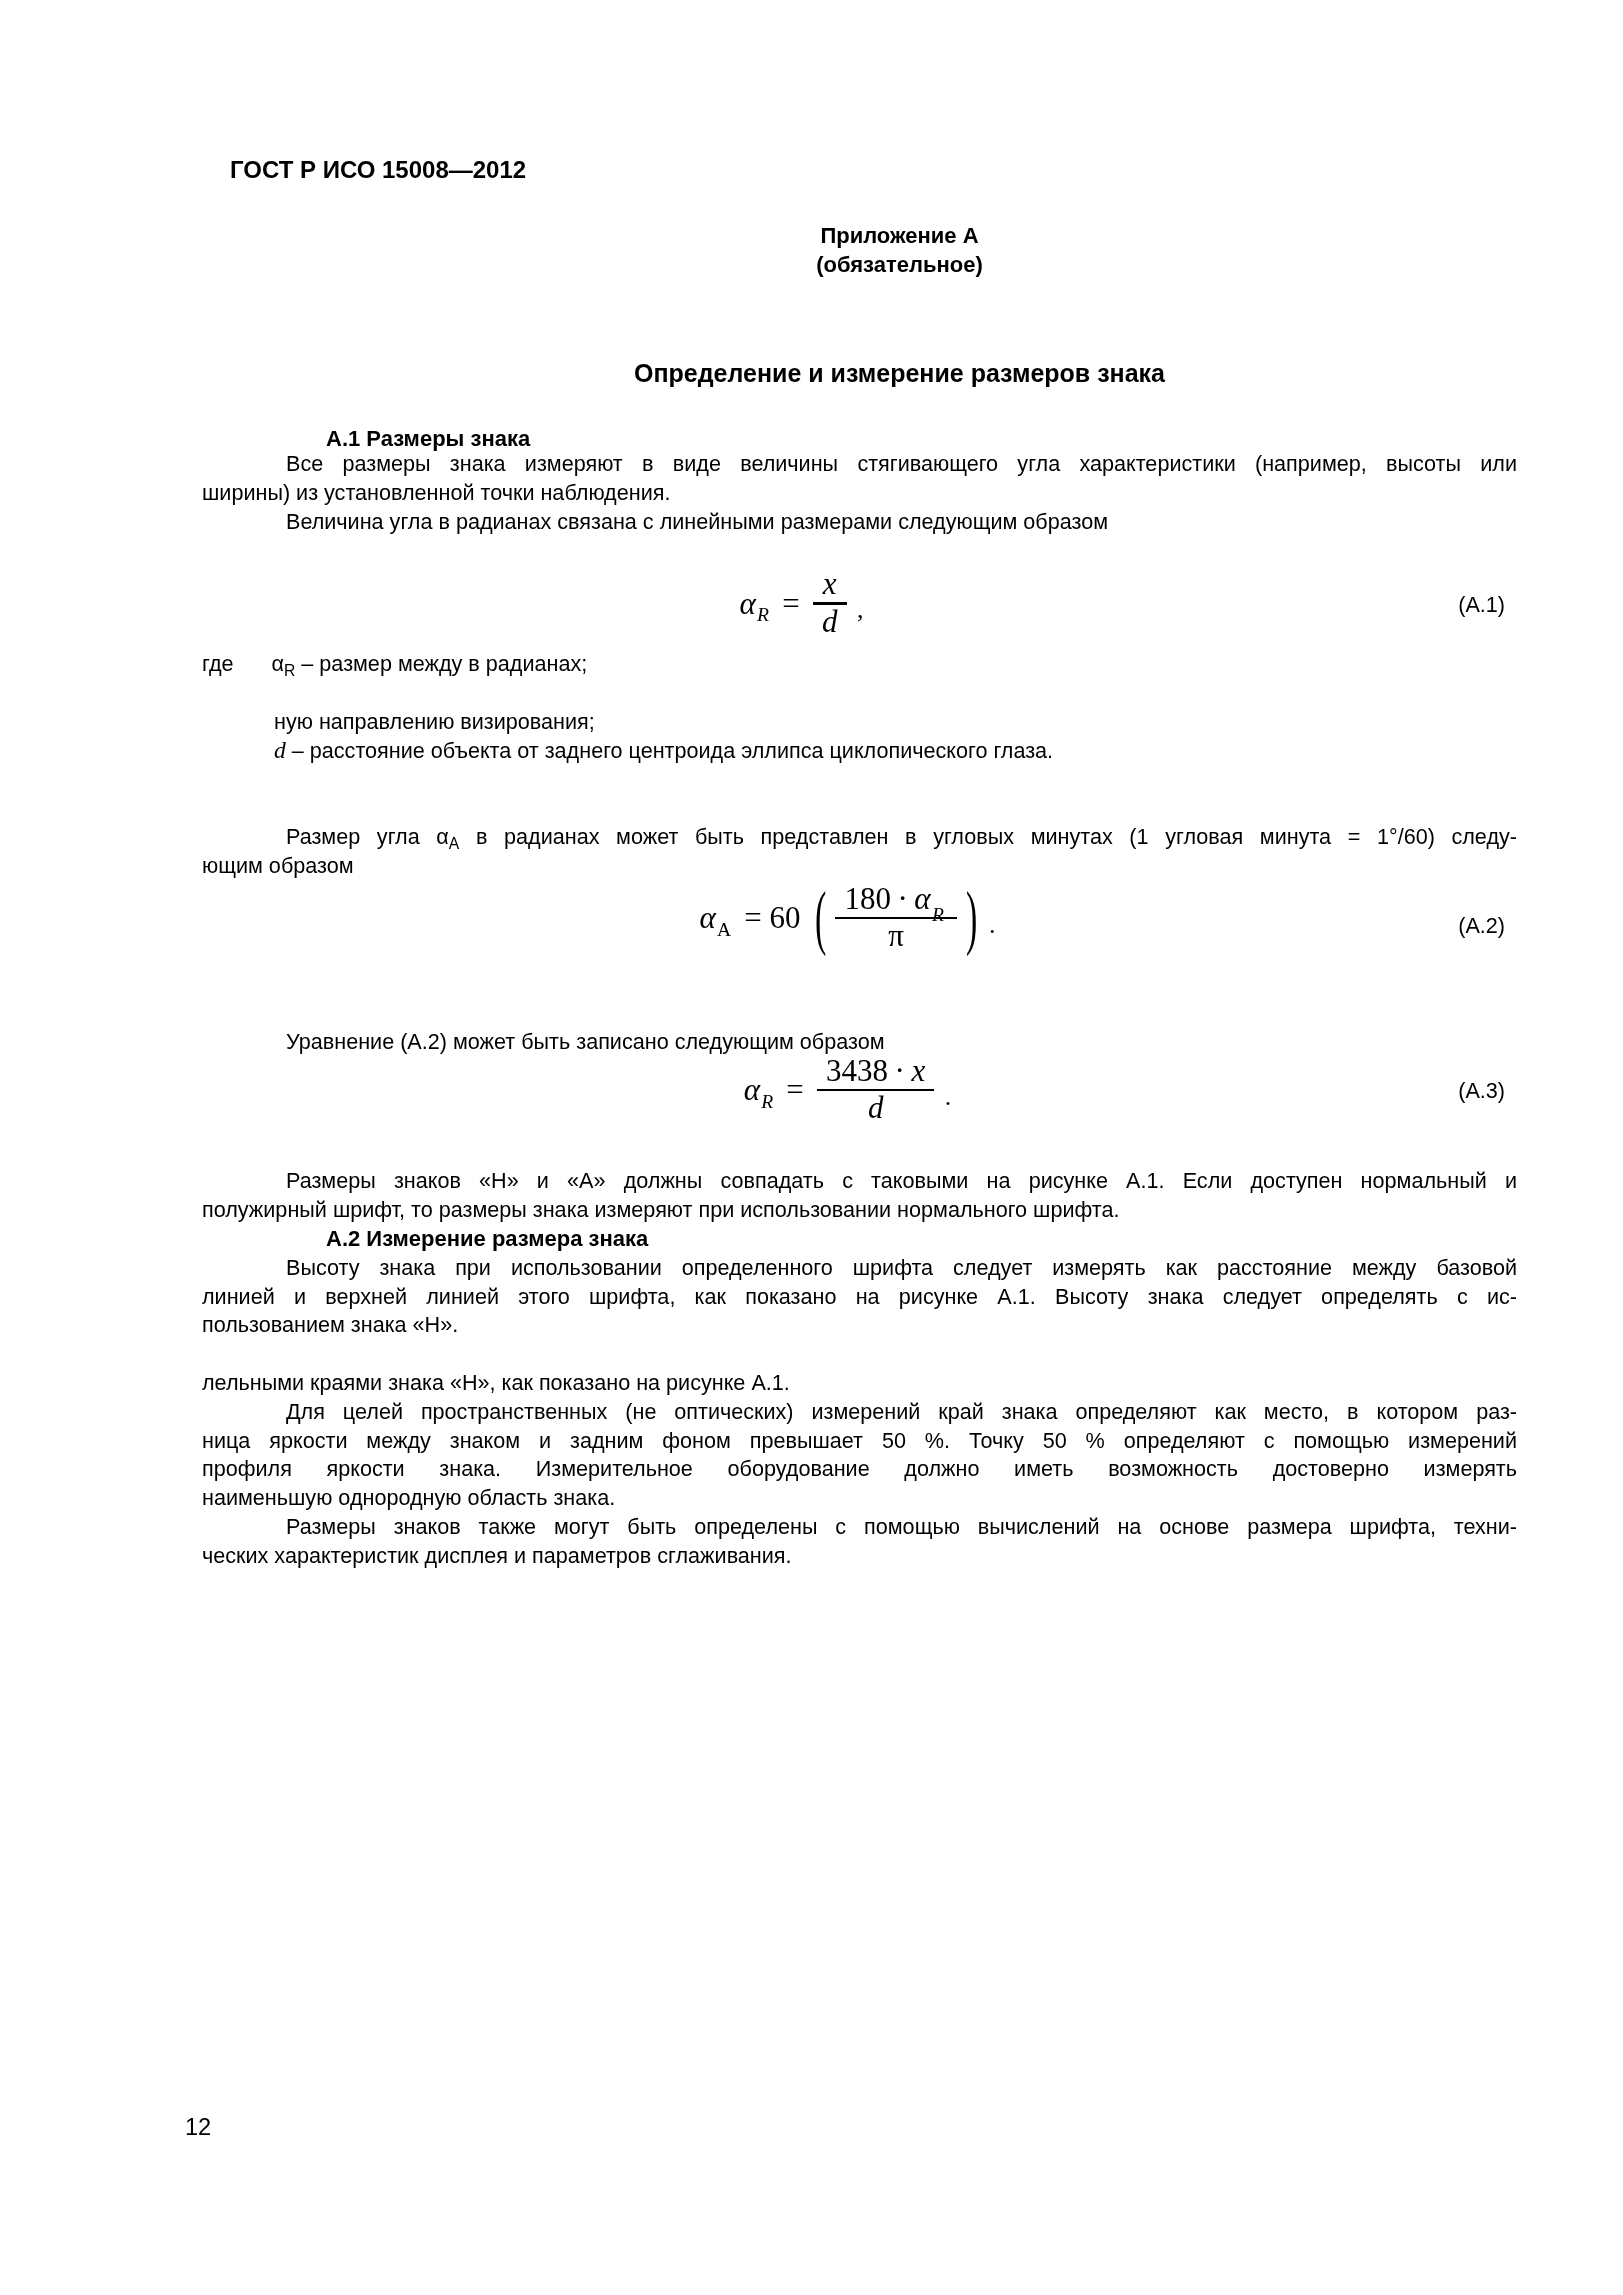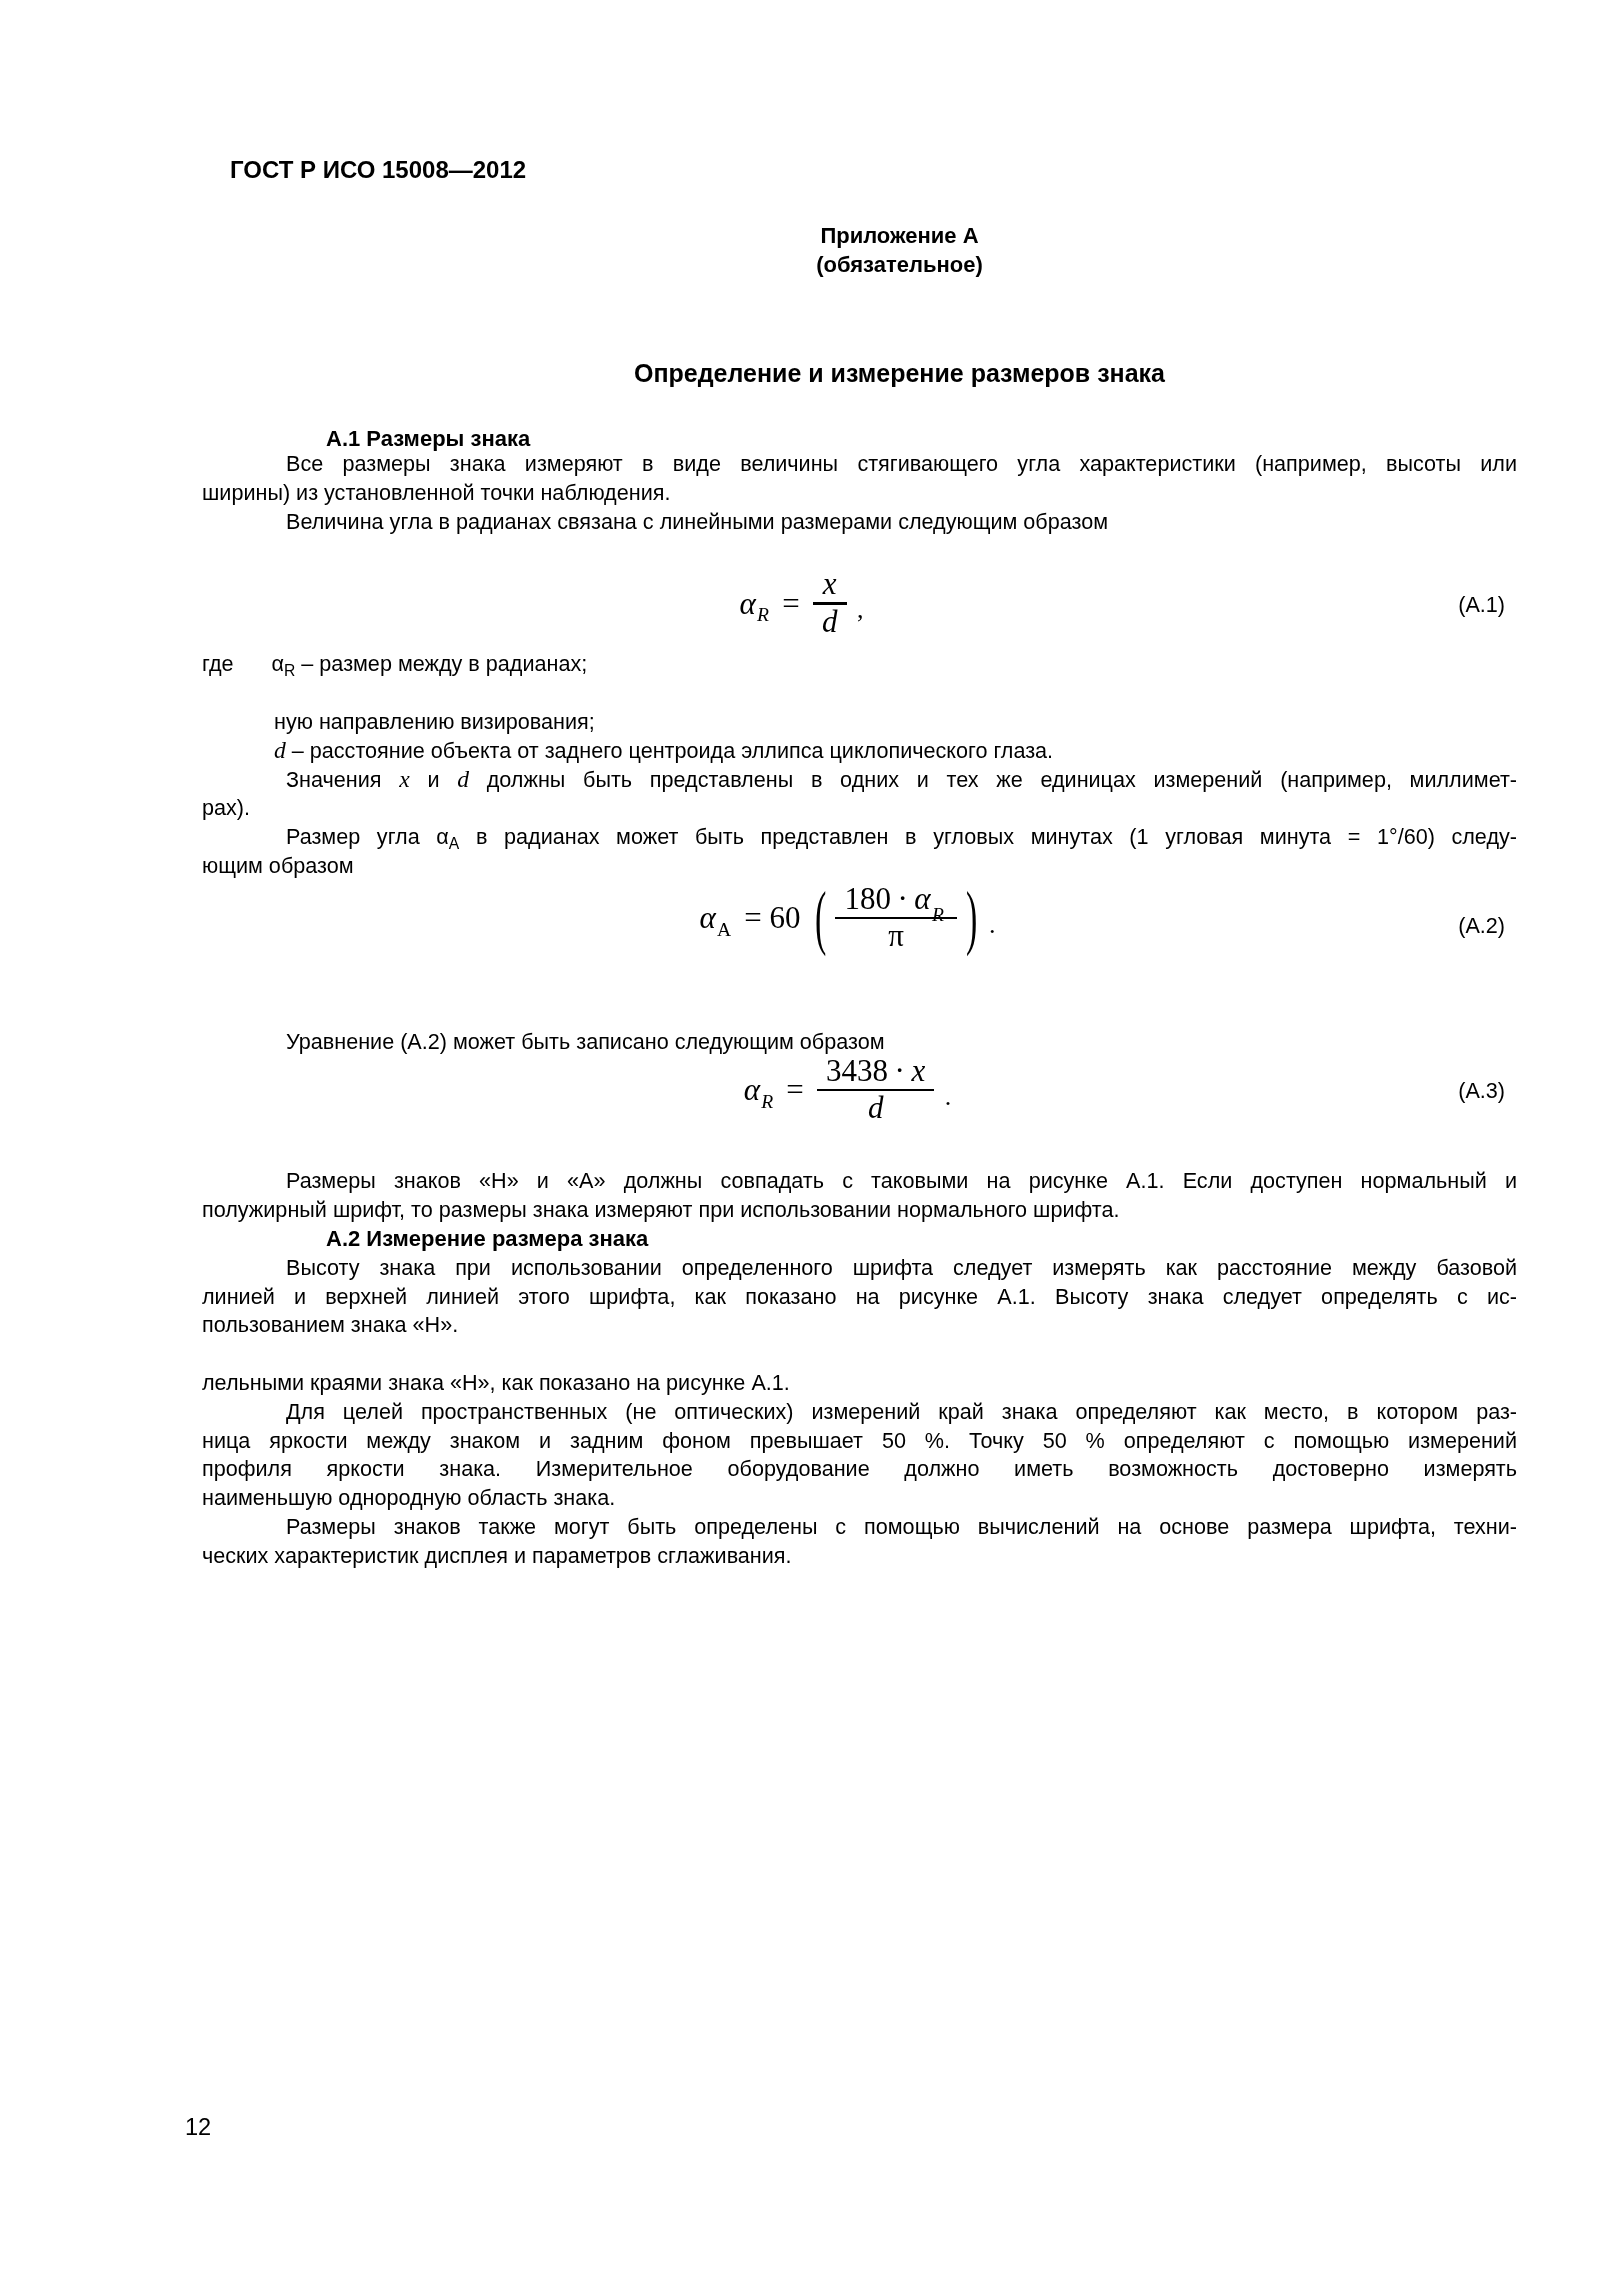--- a/index.html
+++ b/index.html
@@ -94,24 +94,20 @@
   <div class="f-label" style="top:592px;">(А.1)</div>
 
   <div class="ln" style="top:650px;">
     <span>где</span><span style="margin-left:38px;">α</span><span class="asub">R</span><span> – размер между в радианах;</span>
   </div>
   <div class="ln hang" style="top:708px;">ную направлению визирования;</div>
   <div class="ln hang" style="top:737px;">
     <span class="bvar">d</span><span> – расстояние объекта от заднего центроида эллипса циклопического глаза.</span>
   </div>
 
-  <div class="ln ind jst" style="top:766px;">
-    <span>Значения </span><span class="bvar">x</span><span> и </span><span class="bvar">d</span><span> должны быть представлены в одних и тех же единицах измерений (например, миллимет-</span>
-  </div>
-  <div class="ln" style="top:794px;">рах).</div>
 
   <div class="ln ind jst" style="top:823px;">
     <span>Размер угла α</span><span class="asub">A</span><span> в радианах может быть представлен в угловых минутах (1 угловая минута = 1°/60) следу-</span>
   </div>
   <div class="ln" style="top:852px;">ющим образом</div>
 
   <div class="formula" style="top:869px; height:98px;">
     <div class="f-group">
       <span class="f-it">α</span>
         <span class="f-sub" style="font-style:normal;">A</span>

